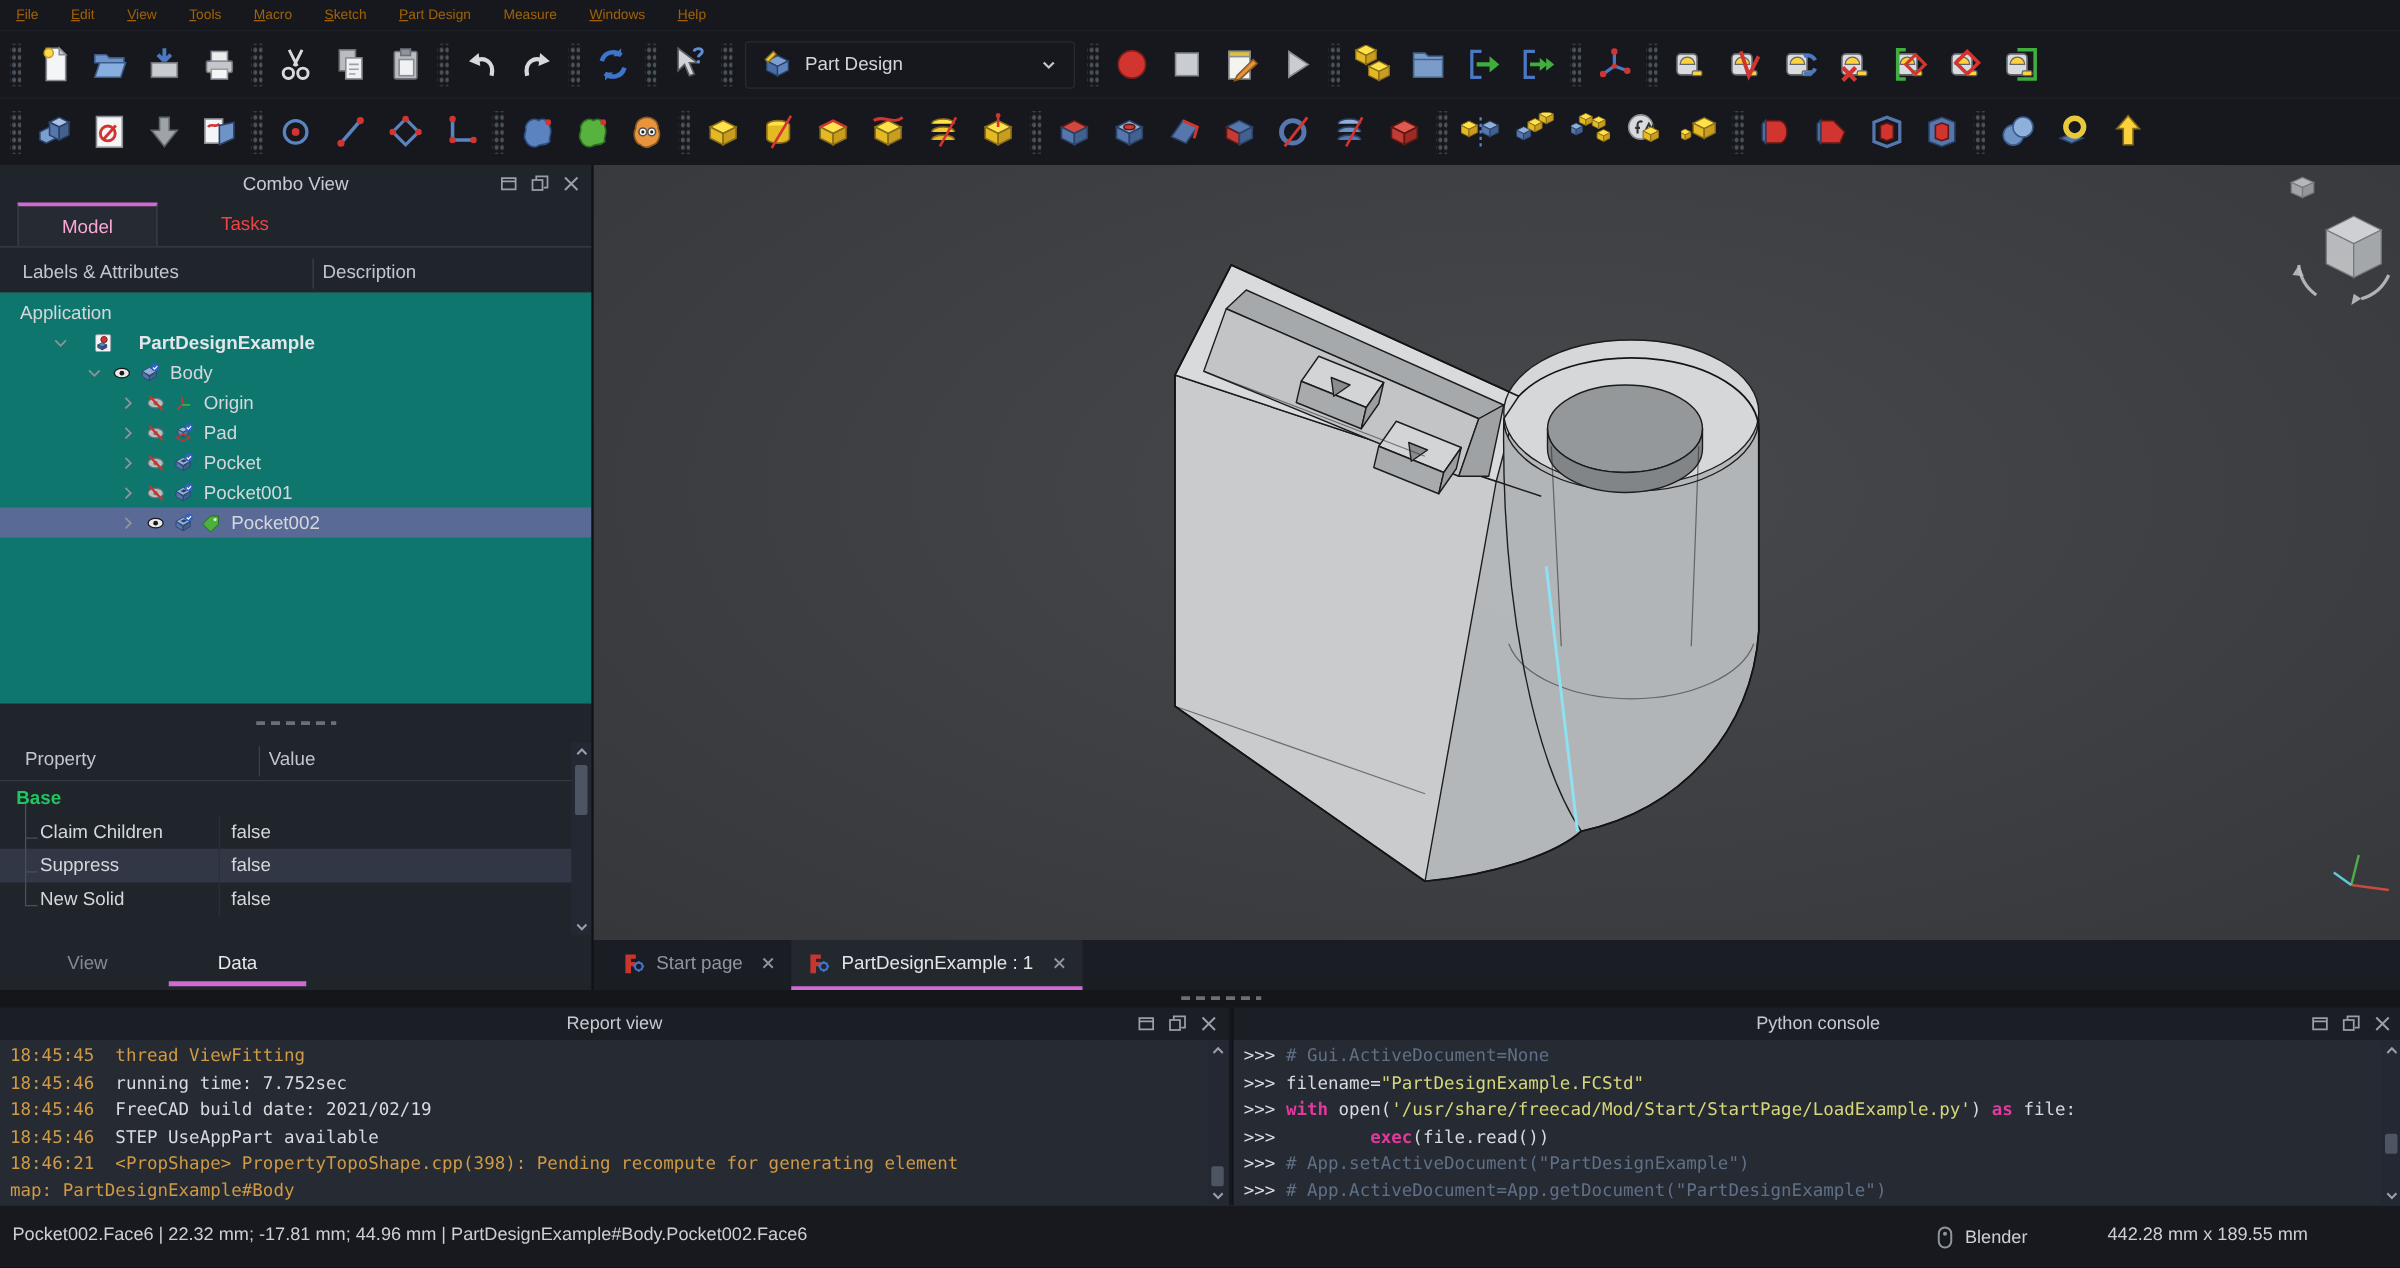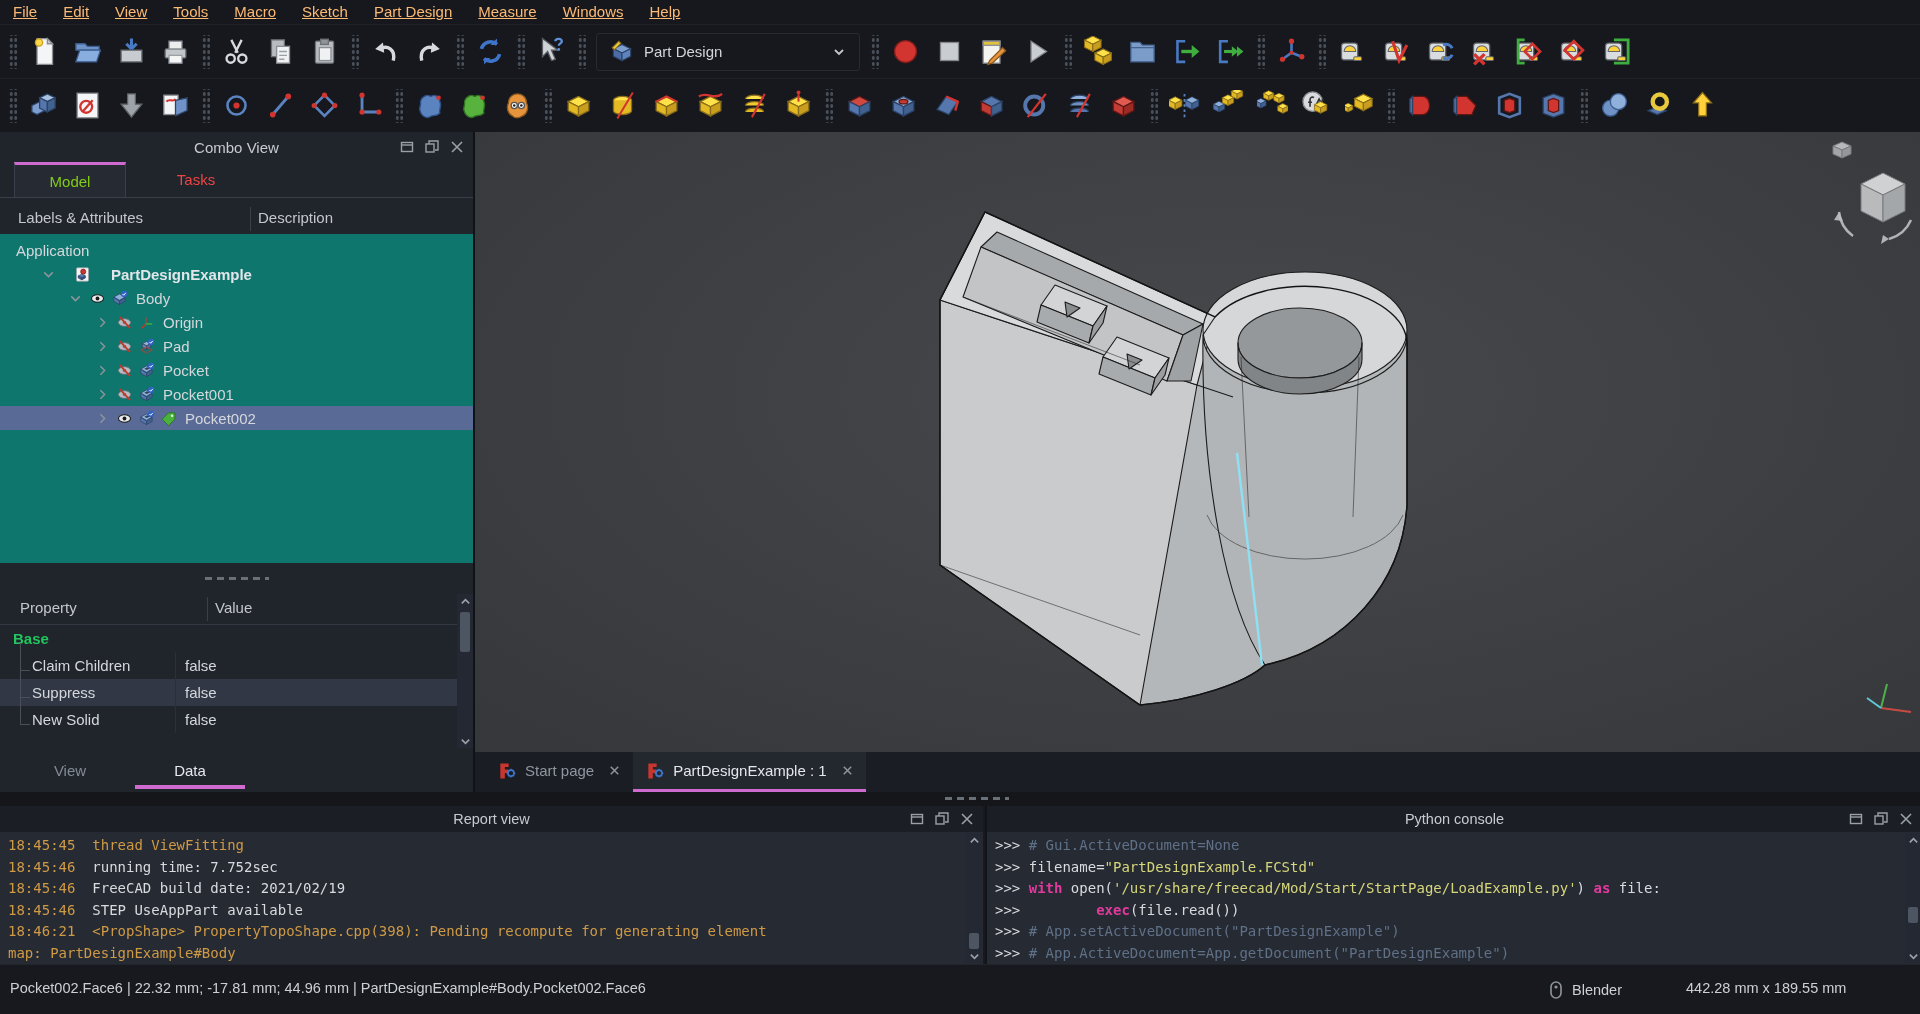--- a/index.html
+++ b/index.html
@@ -2,21 +2,21 @@
 <html><head>
 <meta charset="utf-8">
 <style>
   html,body{margin:0;padding:0;background:#0e1013;}
   #app{position:relative;width:1920px;height:1014px;overflow:hidden;
        background:#17191e;font-family:"Liberation Sans",sans-serif;
        color:#ccd0d5;-webkit-font-smoothing:antialiased;}
   
   #menubar{position:absolute;left:0;top:0;width:1920px;height:24px;
            background:#16181d;display:flex;align-items:center;z-index:5;}
-  .menu-item{padding:0 13px;font-size:15px;line-height:24px;color:#fdba74;cursor:default;text-decoration:underline;}
+  .menu-item{padding:0 13px;font-size:11px;line-height:24px;color:#a16207;cursor:default;}
   .menu-item .u{text-decoration:underline;}
   
   .toolbar{position:absolute;left:0;width:1920px;background:#16181d;
            display:flex;align-items:center;padding-left:4px;box-sizing:border-box;}
   #toolbar1{top:24px;height:54px;border-top:1px solid #1e2127;}
   #toolbar2{top:78px;height:54px;border-top:1px solid #1e2127;}
   .tbtn{width:44px;height:44px;display:flex;align-items:center;justify-content:center;
         border-radius:3px;flex:none;}
   .tbtn svg{width:31px;height:31px;}
   .tgrip{width:9px;height:34px;margin:0 4px;flex:none;
@@ -31,21 +31,21 @@
   #left-panel{position:absolute;left:0;top:132px;width:475px;height:660px;
               background:#20242b;border-right:2px solid #101216;box-sizing:border-box;}
   .panel-title{position:relative;height:30px;display:flex;align-items:center;justify-content:center;
                font-size:15px;color:#c7cbd1;}
   .win-controls{position:absolute;right:8px;top:7px;display:flex;gap:9px;}
   .win-controls svg{width:16px;height:16px;}
   #cv-tabs{position:absolute;left:0;top:30px;width:100%;height:36px;display:flex;
            border-bottom:1px solid #3a404b;box-sizing:border-box;}
   .cv-tab{width:112px;margin-left:14px;display:flex;align-items:center;justify-content:center;
           font-size:15px;color:#ef4444;box-sizing:border-box;}
-  .cv-tab.active{color:#84cc16;background:#262b33;border-top:3px solid #cf6bd0;
+  .cv-tab.active{color:#f9a8d4;background:#262b33;border-top:3px solid #cf6bd0;
                  border-left:1px solid #3a404b;border-right:1px solid #3a404b;}
   #tree-headers{position:absolute;left:0;top:72px;width:100%;height:30px;
                 border-bottom:1px solid #353b45;font-size:15px;color:#c3c7cd;}
   #tree-headers .h1{position:absolute;left:18px;top:5px;}
   #tree-headers .h2{position:absolute;left:258px;top:5px;}
   #tree-headers .hdiv{position:absolute;left:250px;top:3px;width:1px;height:24px;background:#3a404a;}
   #tree{position:absolute;left:0;top:102px;width:100%;height:329px;background:#0f766e;
         padding-top:4px;box-sizing:border-box;overflow:hidden;}
   .tree-row{position:relative;height:24px;display:flex;align-items:center;font-size:15px;color:#d4d7db;}
   .tree-row.selected{background:#5a6a96;}

